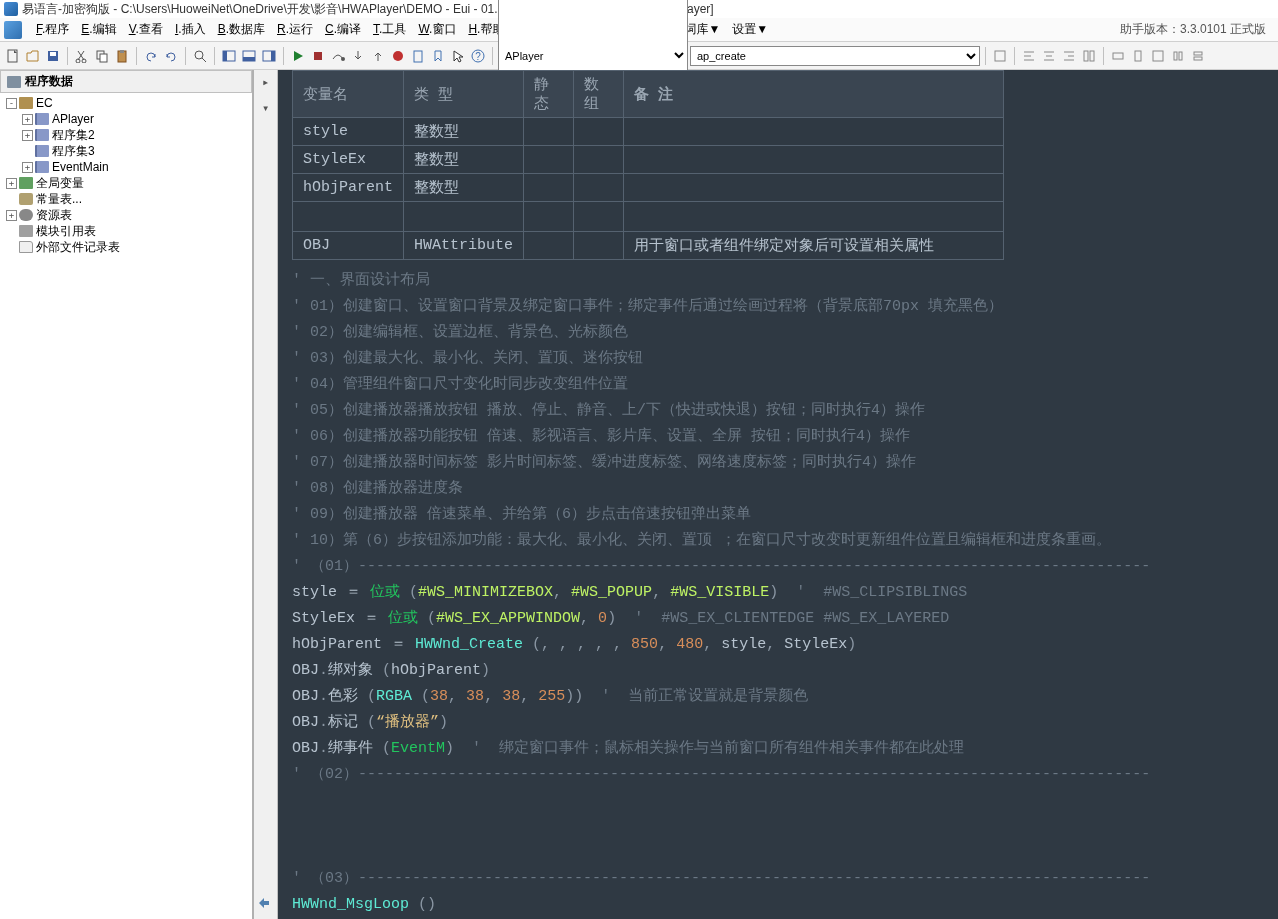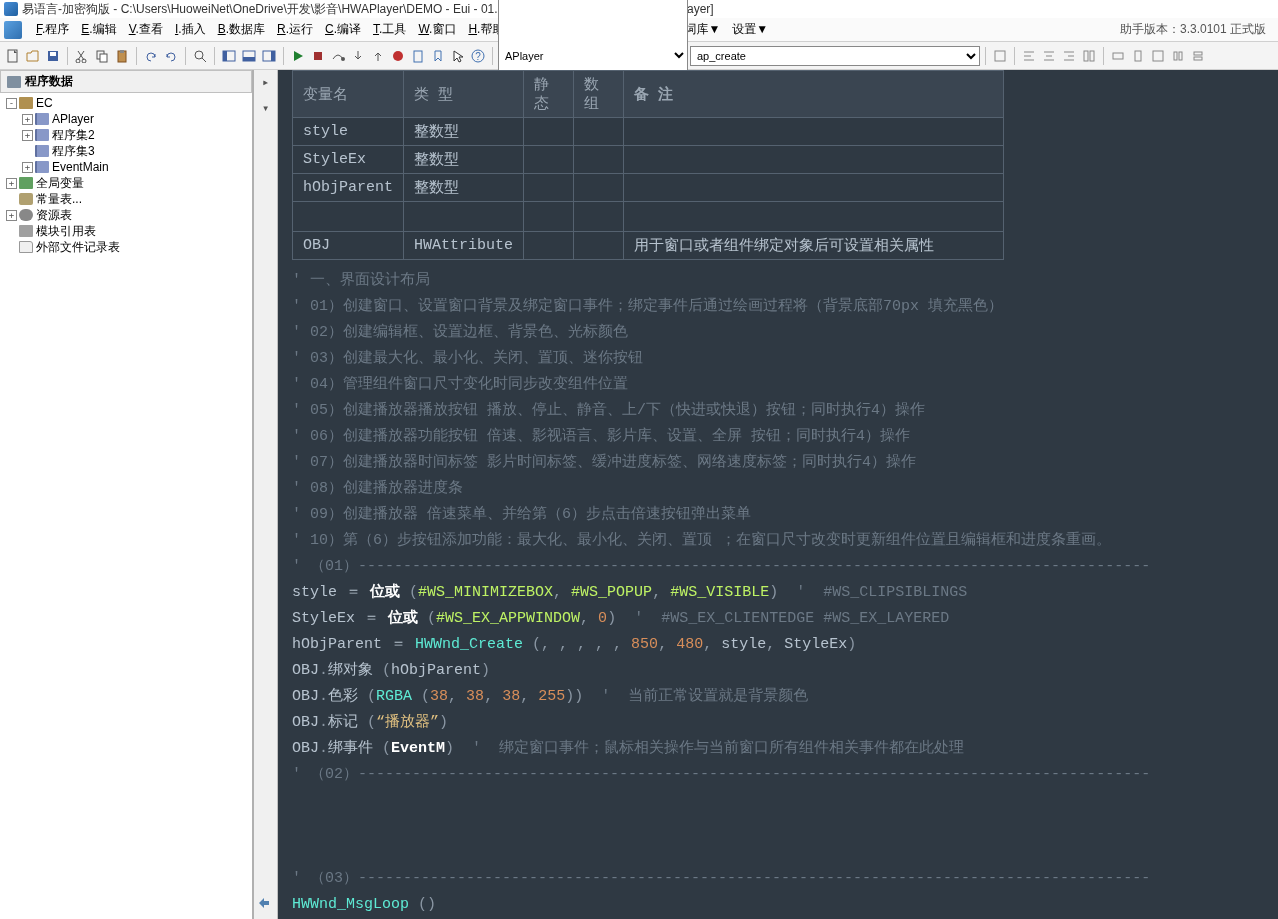--- a/index.html
+++ b/index.html
@@ -47,21 +47,21 @@
 .var-table td.empty { height: 30px; }
 .var-table .col-name { width: 110px; margin-left: 18px; }
 .var-table .col-type { width: 120px; }
 .var-table .col-static { width: 50px; }
 .var-table .col-array { width: 50px; }
 .var-table .col-remark { width: 380px; font-weight: bold; }
 .code { white-space: pre; line-height: 26px; color: #8a96a3; }
 .code .c-comment { color: #6b7885; }
 .code .c-ident { color: #b7c3cf; }
 .code .c-op { color: #b7c3cf; }
-.code .c-kw { color: #ffffff; font-weight: bold; }
+.code .c-kw { color: #22c55e; }
 .code .c-fn { color: #5eead4; }
 .code .c-const { color: #bef264; }
 .code .c-num { color: #d88e5a; }
 .code .c-str { color: #e0c080; }
 svg { display: block; }
 .gutter-bottom { position: absolute; left: 2px; bottom: 8px; display: flex; flex-direction: column; gap: 6px; }
 </style>
 </head>
 <body>
 

